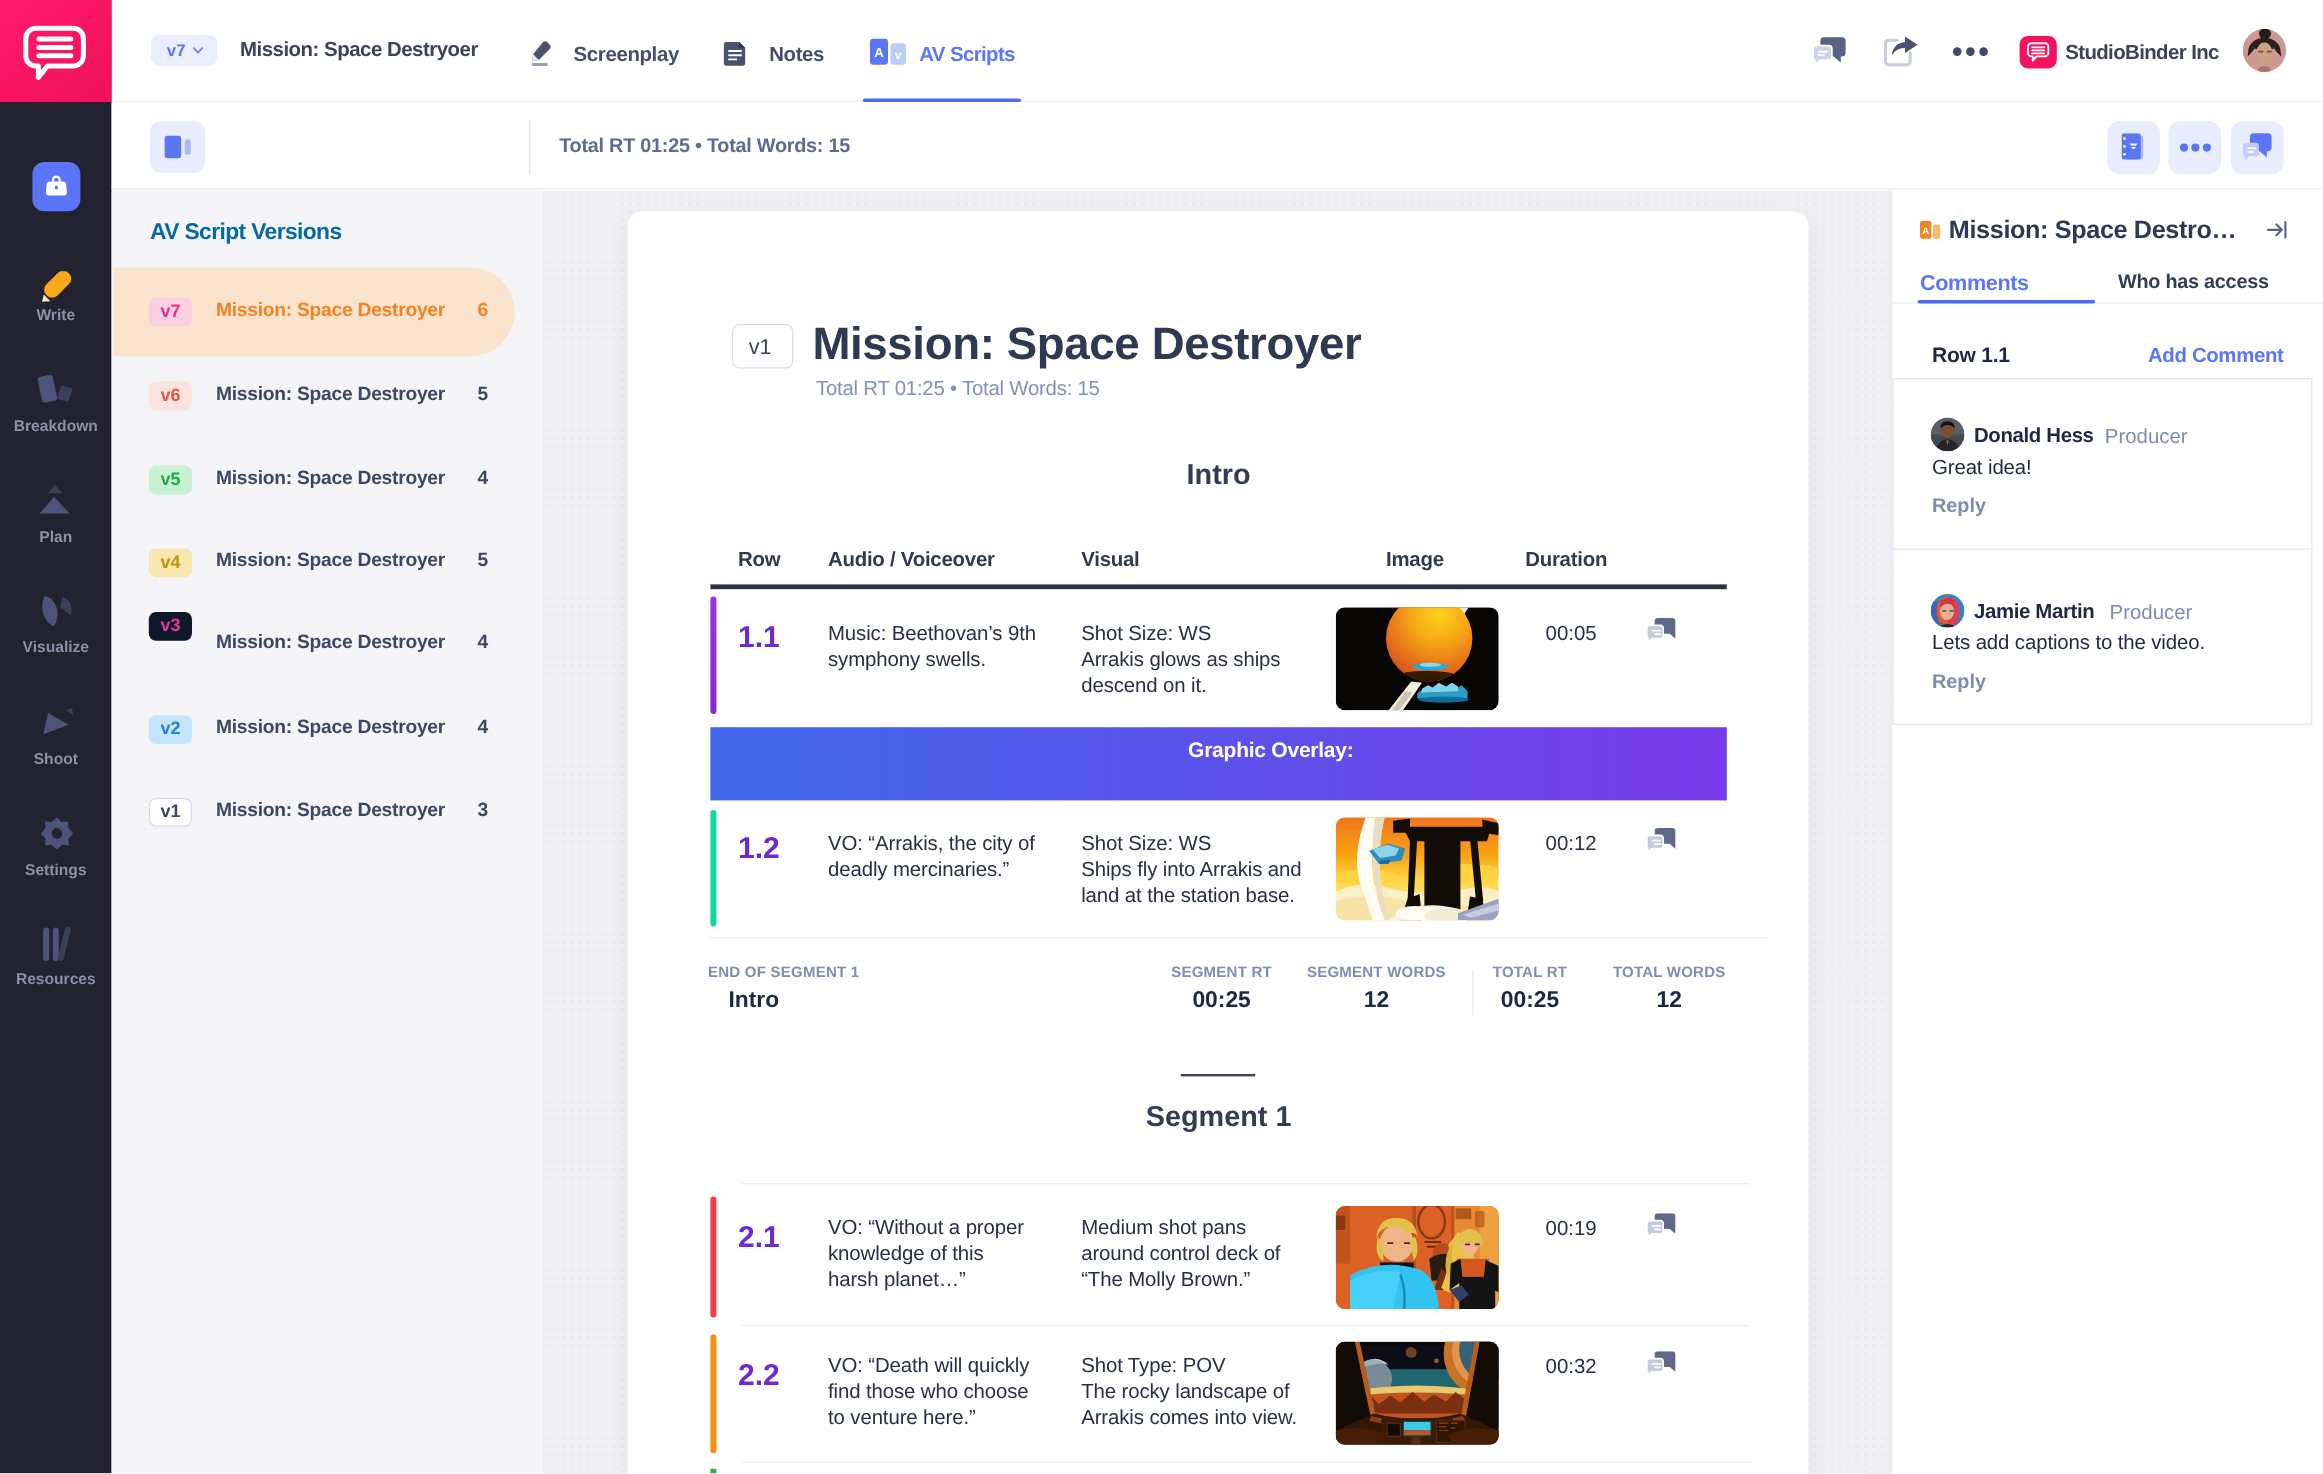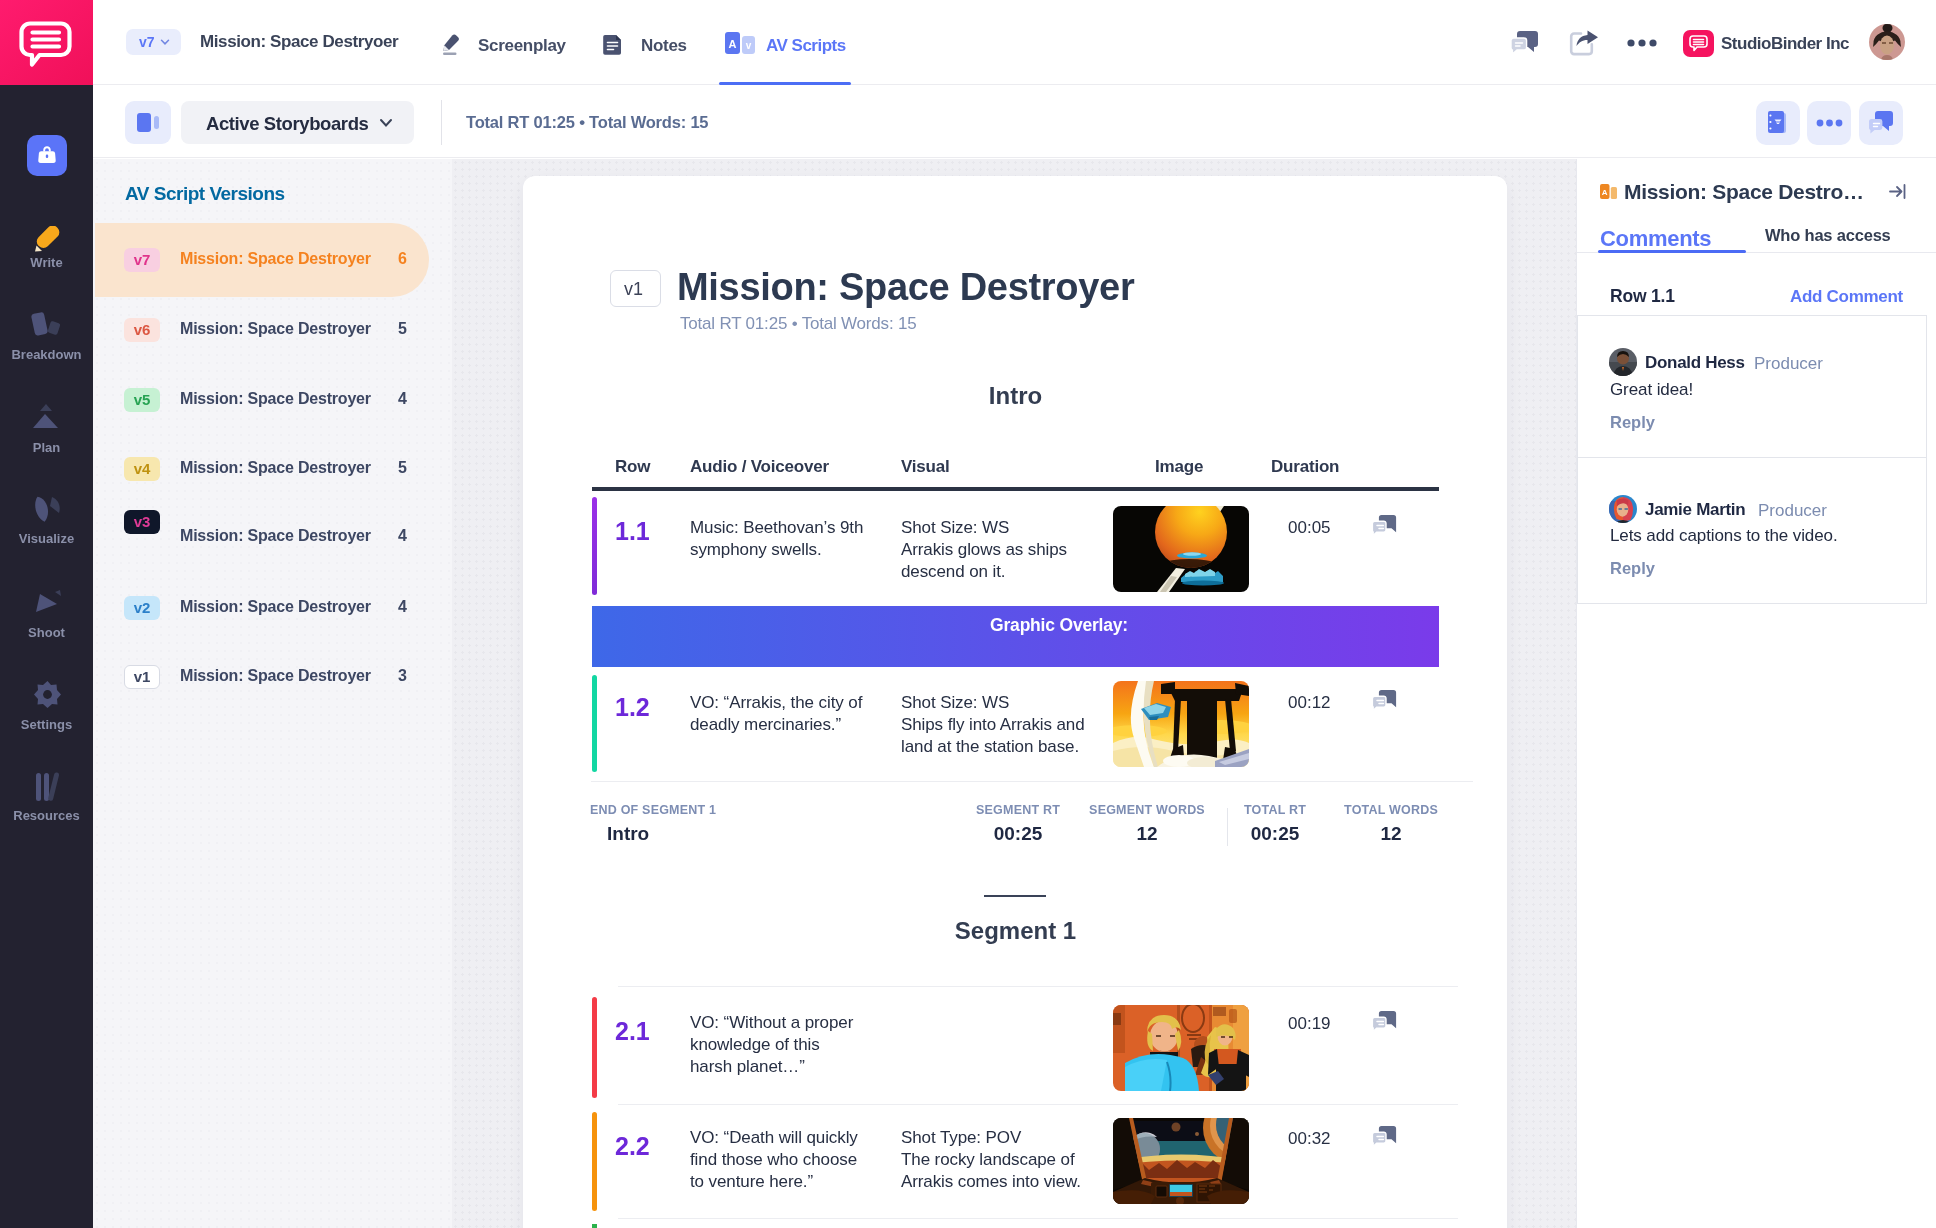--- a/index.html
+++ b/index.html
@@ -177,26 +177,20 @@
       <path d="M13 19 h4 M20 19 h4" stroke="#6E4A33" stroke-width="1.4"></path>
       <path d="M12 36 q1 -5 6 -5 q5 0 6 5 z" fill="#A8766A"></path>
     </g>
   </svg>
 
   <div class="abs iconbtn" style="left:125px;top:101px;width:46px;height:43px;">
     <svg class="abs" style="left:12px;top:12px" width="23" height="19" viewBox="0 0 23 19">
       <rect x="0" y="0" width="14" height="19" rx="3" fill="#5B76F1"></rect>
       <rect x="17" y="3" width="5" height="13" rx="2.5" fill="#A9BAF7"></rect>
     </svg>
-  </div>
-  <div class="abs" style="left:181px;top:101px;width:233px;height:43px;background:#F1F2F6;border-radius:8px;">
-    <span class="abs" style="left:25px;top:12px;font-size:18.5px;font-weight:bold;color:#252C41;letter-spacing:-0.4px;">Active Storyboards</span>
-    <svg class="abs" style="left:198px;top:17px" width="14" height="10" viewBox="0 0 14 10">
-        <path d="M2 2 L7 7.5 L12 2" stroke="#3A4358" stroke-width="2" fill="none" stroke-linecap="round"></path>
-      </svg>
   </div>
   <div class="abs" style="left:441px;top:100px;width:1px;height:45px;background:#E2E3E9;"></div>
   <div class="abs" style="left:466px;top:113px;font-size:16.5px;font-weight:bold;color:#5A6C92;letter-spacing:-0.2px;">Total RT 01:25 • Total Words: 15</div>
 
   <div class="abs iconbtn" style="left:1756px;top:101px;width:44px;height:44px;border-radius:10px;">
     <svg class="abs" style="left:12px;top:10px" width="21" height="24" viewBox="0 0 21 24">
       <rect x="3" y="2" width="15" height="20" rx="2" fill="#A9BAF7"></rect>
       <rect x="0" y="0" width="16" height="22" rx="2" fill="#5B76F1"></rect>
       <circle cx="2.4" cy="4.5" r="1.1" fill="#fff"></circle>
         <circle cx="2.4" cy="11" r="1.1" fill="#fff"></circle>
@@ -368,20 +362,21 @@
   <div class="abs eol" style="left:1311px;top:803px;width:160px;text-align:center;">TOTAL WORDS</div>
   <div class="abs eov" style="left:1311px;top:823px;width:160px;text-align:center;">12</div>
 
   <div class="abs" style="left:984px;top:895px;width:62px;height:2px;background:#3A4358;"></div>
   <div class="abs" style="left:592px;top:917px;width:847px;text-align:center;font-size:24px;font-weight:bold;color:#333D51;">Segment 1</div>
 
   <div class="abs sep" style="left:618px;top:986px;width:840px;"></div>
   <div class="abs" style="left:592px;top:997px;width:5px;height:101px;border-radius:3px;background:#F43B47;"></div>
   <div class="abs rownum" style="left:615px;top:1017px;">2.1</div>
   <div class="abs cell" style="left:690px;top:1012px;">VO: “Without a proper<br>knowledge of this<br>harsh planet…”</div>
+  <div class="abs cell" style="left:901px;top:1012px;">Medium shot pans<br>around control deck of<br>“The Molly Brown.”</div>
   <div class="abs thumb" style="left:1113px;top:1005px;">
     <svg width="136" height="86" viewBox="0 0 136 86">
       <rect width="136" height="86" fill="#DB6127"></rect>
       <rect x="96" y="0" width="40" height="86" fill="#E88A33"></rect>
       <rect x="120" y="0" width="16" height="86" fill="#EFA040"></rect>
       <rect x="0" y="0" width="12" height="48" fill="#C2531D"></rect>
       <rect x="0" y="8" width="8" height="12" fill="#8A3A12"></rect>
       <rect x="64" y="0" width="3" height="58" fill="#B44F1D"></rect>
       <rect x="96" y="0" width="3" height="86" fill="#C2531D"></rect>
       <ellipse cx="80" cy="13" rx="11" ry="14" fill="none" stroke="#8A3A12" stroke-width="2"></ellipse>
@@ -477,21 +472,21 @@
     <rect x="0" y="0" width="9.5" height="15" rx="2" fill="#EE8722"></rect>
     <text x="4.7" y="11" font-size="8" font-weight="bold" fill="#fff" text-anchor="middle" font-family="Liberation Sans">A</text>
     <rect x="10.8" y="3" width="6.2" height="12" rx="1.6" fill="#F4B96B"></rect>
   </svg>
   <div class="abs" style="left:1624px;top:180px;font-size:21px;font-weight:bold;color:#2D3A51;letter-spacing:-0.3px;">Mission: Space Destro…</div>
   <svg class="abs" style="left:1889px;top:184px" width="17" height="15" viewBox="0 0 17 15">
     <path d="M1 7.5 h11 M8 3 l4.5 4.5 L8 12" stroke="#5A6284" stroke-width="1.8" fill="none" stroke-linecap="round" stroke-linejoin="round"></path>
     <path d="M15.5 1 v13" stroke="#5A6284" stroke-width="1.8" stroke-linecap="round"></path>
   </svg>
 
-  <div class="abs" style="left:1600px;top:226px;font-size:22px;font-weight:bold;color:#5B76F7;letter-spacing:-0.3px;">Comments</div>
+  <div class="abs" style="left:1600px;top:226px;font-size:18px;font-weight:bold;color:#5B76F7;letter-spacing:-0.3px;">Comments</div>
   <div class="abs" style="left:1765px;top:226px;font-size:16.5px;font-weight:bold;color:#333D51;letter-spacing:-0.2px;">Who has access</div>
   <div class="abs" style="left:1577px;top:252px;width:359px;height:1px;background:#E8E9EF;"></div>
   <div class="abs" style="left:1598px;top:250px;width:148px;height:3px;background:#4B6BF5;border-radius:2px;"></div>
 
   <div class="abs" style="left:1610px;top:286px;font-size:17.5px;font-weight:bold;color:#1F2842;letter-spacing:-0.2px;">Row 1.1</div>
   <div class="abs" style="left:1790px;top:287px;font-size:17px;font-weight:bold;color:#5B76F7;letter-spacing:-0.3px;">Add Comment</div>
 
   <div class="abs" style="left:1577px;top:315px;width:350px;height:143px;border:1px solid #E3E5EB;background:#fff;"></div>
   <div class="abs" style="left:1577px;top:457px;width:350px;height:147px;border:1px solid #E3E5EB;background:#fff;"></div>
 

